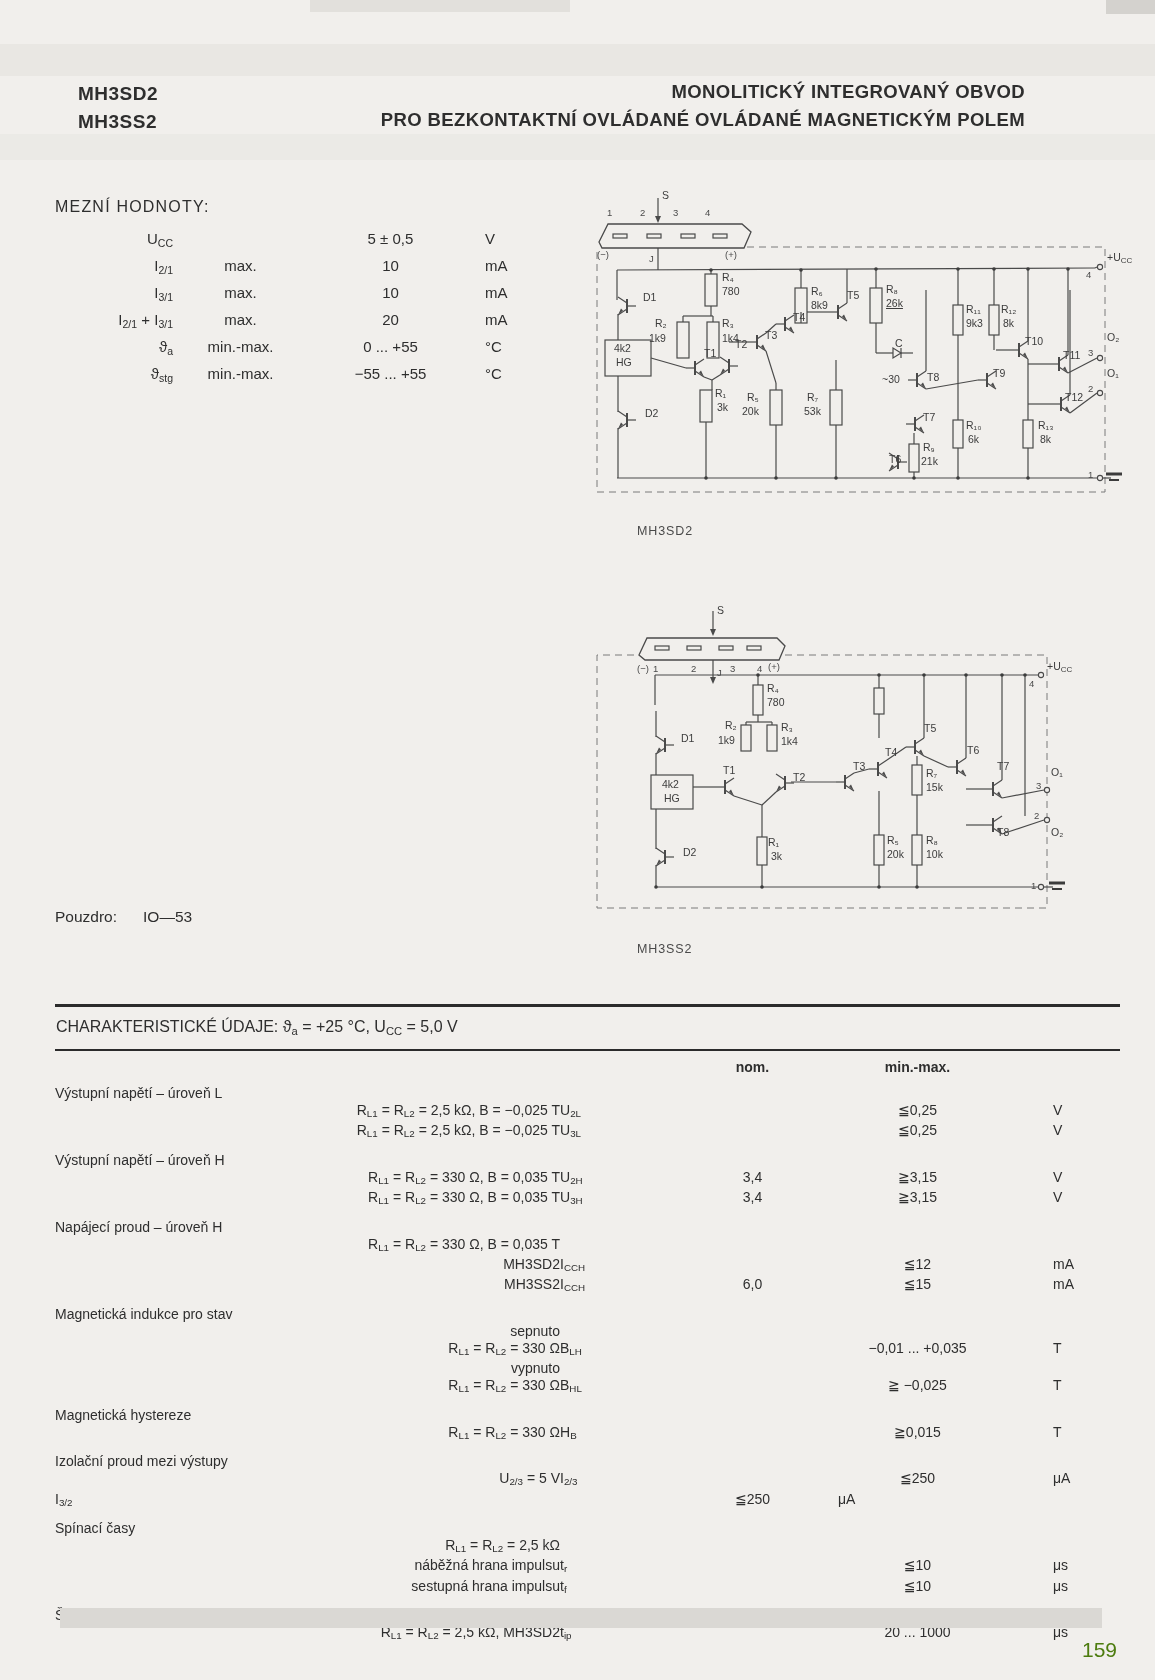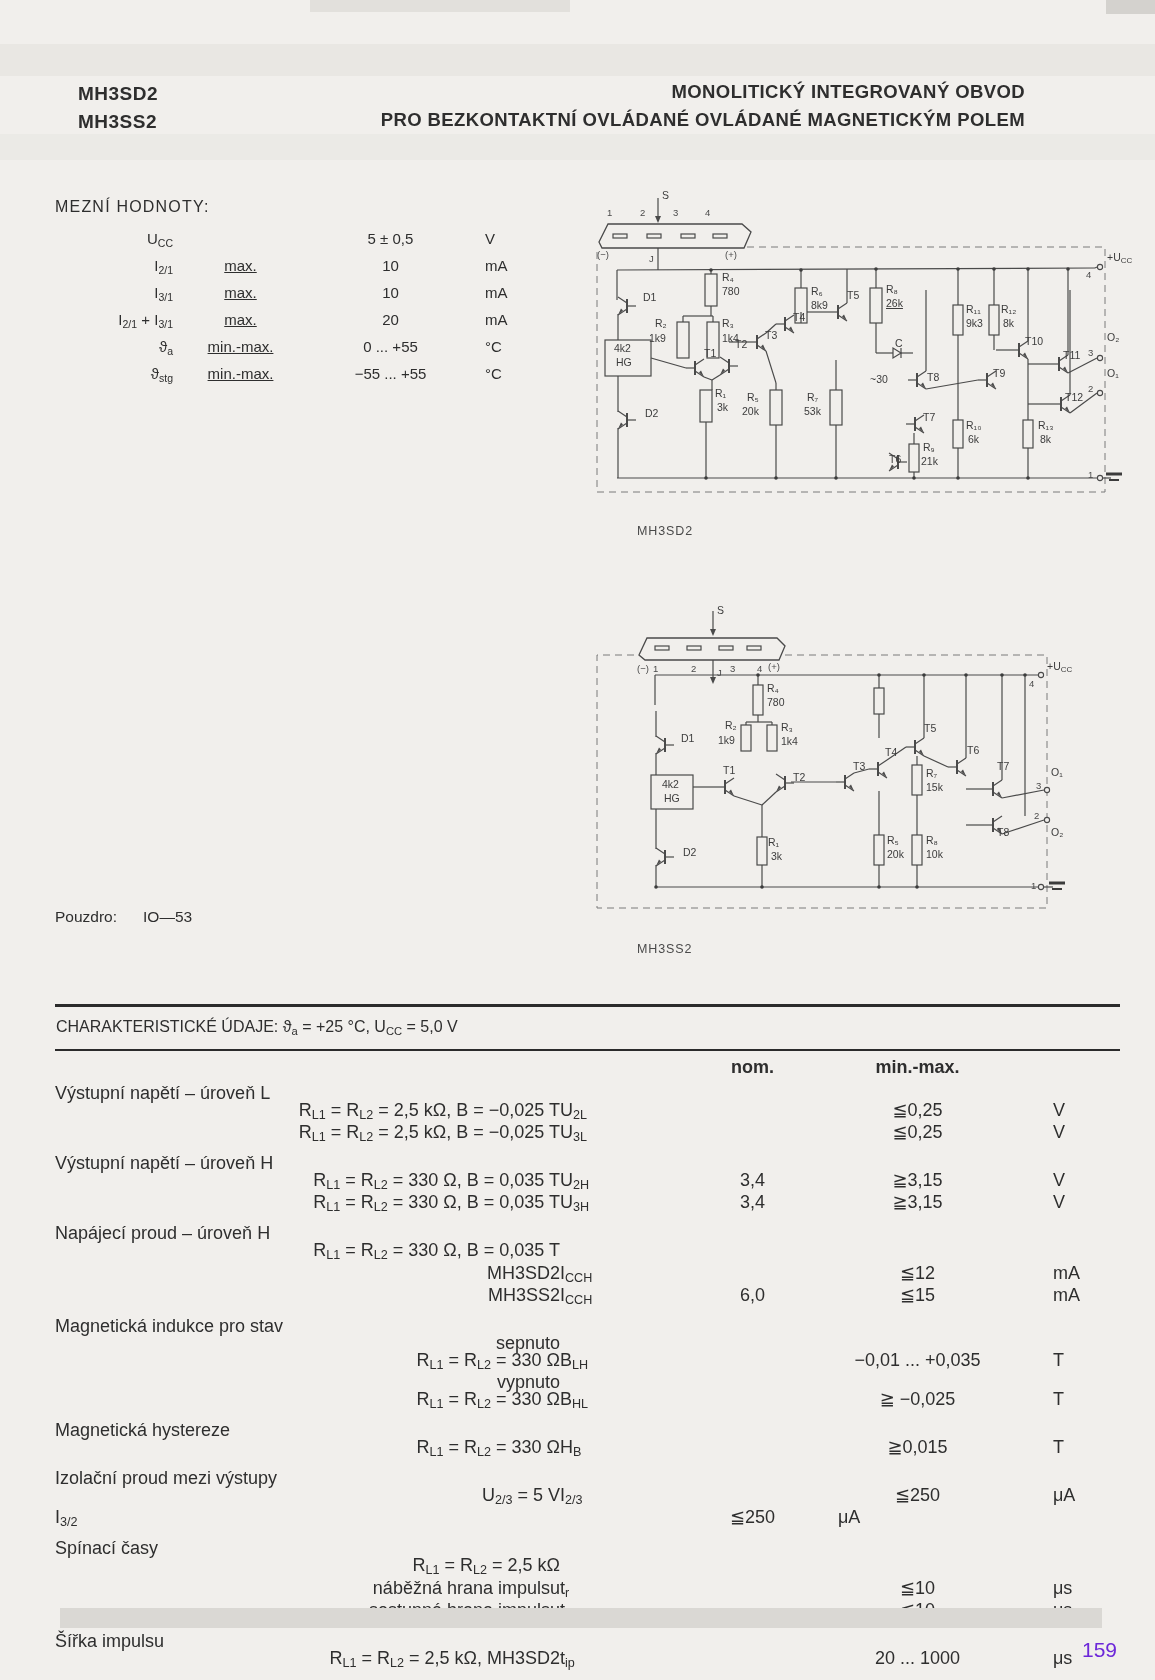--- a/index.html
+++ b/index.html
@@ -8,49 +8,49 @@
   .artifact{position:absolute;pointer-events:none;}
   sub{font-size:70%;vertical-align:-0.25em;letter-spacing:0;}
   
   #models{position:absolute;left:78px;top:80px;font-size:19px;font-weight:bold;line-height:28px;letter-spacing:.5px;}
   #title{position:absolute;right:130px;top:78px;text-align:right;font-size:18.5px;font-weight:bold;line-height:28px;letter-spacing:.4px;white-space:nowrap;}
   
   #limits-title{position:absolute;left:55px;top:198px;font-size:16px;letter-spacing:1.2px;}
   #limits{position:absolute;left:55px;top:230px;width:480px;}
   .lrow{display:grid;grid-template-columns:118px 135px 165px 60px;height:27px;font-size:15px;align-items:baseline;}
   .l-param{text-align:right;}
-  .l-cond{text-align:center;text-decoration:underline;}
+  .l-cond{text-align:center;}
   .l-val{text-align:center;}
   .l-unit{text-align:left;padding-left:12px;}
   
   .schem{position:absolute;}
   .schem svg{position:absolute;left:0;top:0;}
   .slabel{position:absolute;font-size:10.5px;line-height:1.05;color:#3c3c3c;white-space:nowrap;}
   .slabel sub{font-size:8px;}
   .slabel.pin{font-size:9.5px;color:#4a4a4a;}
   .caption{position:absolute;font-size:12.5px;letter-spacing:.9px;color:#4a4a4a;}
   
   #pouzdro{position:absolute;left:55px;top:908px;font-size:15.5px;}
   #pouzdro .val{margin-left:26px;}
   
   #char{position:absolute;left:55px;top:1004px;width:1065px;}
   .rule{border-top:3px solid #2b2b2b;height:0;}
   .rule.thin{border-top-width:2.5px;}
   #char-title{padding:11px 0 12px 1px;font-size:16px;}
-  .crow{display:grid;grid-template-columns:505px 135px 115px 215px 1fr;font-size:18px;line-height:17px;align-items:baseline;}
+  .crow{display:grid;grid-template-columns:505px 135px 115px 215px 1fr;font-size:14px;line-height:17px;align-items:baseline;}
   .crow.head{font-weight:bold;margin:8px 0 2px;}
   .crow.sec{margin-top:9px;}
   .crow.sub .c-cond{padding-left:26px;text-align:right;}
   .c-sym{text-align:left;}
   .c-nom{text-align:center;}
   .c-mm{text-align:center;}
   .c-unit{text-align:left;padding-left:28px;}
   
   #band-bottom{position:absolute;left:60px;top:1608px;width:1042px;height:20px;background:#dad8d4;}
-  #pagenum{position:absolute;left:1082px;top:1638px;font-size:21px;color:#6d28d9;}
+  #pagenum{position:absolute;left:1082px;top:1638px;font-size:21px;color:#4d7c0f;}
   .wire{stroke:#4a4a4a;stroke-width:1.2;fill:none;}
   .dash{stroke:#7a7a7a;stroke-width:1;fill:none;stroke-dasharray:7 5;}
   .comp{stroke:#4a4a4a;stroke-width:1.2;fill:none;}
   .dot{fill:#3c3c3c;}
   .term{stroke:#4a4a4a;stroke-width:1.1;fill:#f1efec;}
 </style>
 </head>
 <body>
 
 <div id="page">
@@ -320,21 +320,21 @@
         <span class="slabel" style="left: 212px; top: 202px;">R₇</span>
 
         <span class="slabel" style="left: 209px; top: 216px;">53k</span>
 
         <span class="slabel" style="left: 291px; top: 94px;">R₈</span>
 
         <span class="slabel" style="left: 291px; top: 108px; text-decoration: underline;">26k</span>
 
         <span class="slabel" style="left: 300px; top: 148px;">C</span>
 
-        <span class="slabel" style="left: 275px; top: 184px; text-align: right;">~30</span>
+        <span class="slabel" style="left: 287px; top: 184px; text-align: right;">~30</span>
 
         <span class="slabel" style="left: 332px; top: 182px;">T8</span>
 
         <span class="slabel" style="left: 398px; top: 178px;">T9</span>
 
         <span class="slabel" style="left: 328px; top: 222px;">T7</span>
 
         <span class="slabel" style="left: 294px; top: 264px;">T6</span>
 
         <span class="slabel" style="left: 328px; top: 252px;">R₉</span>

